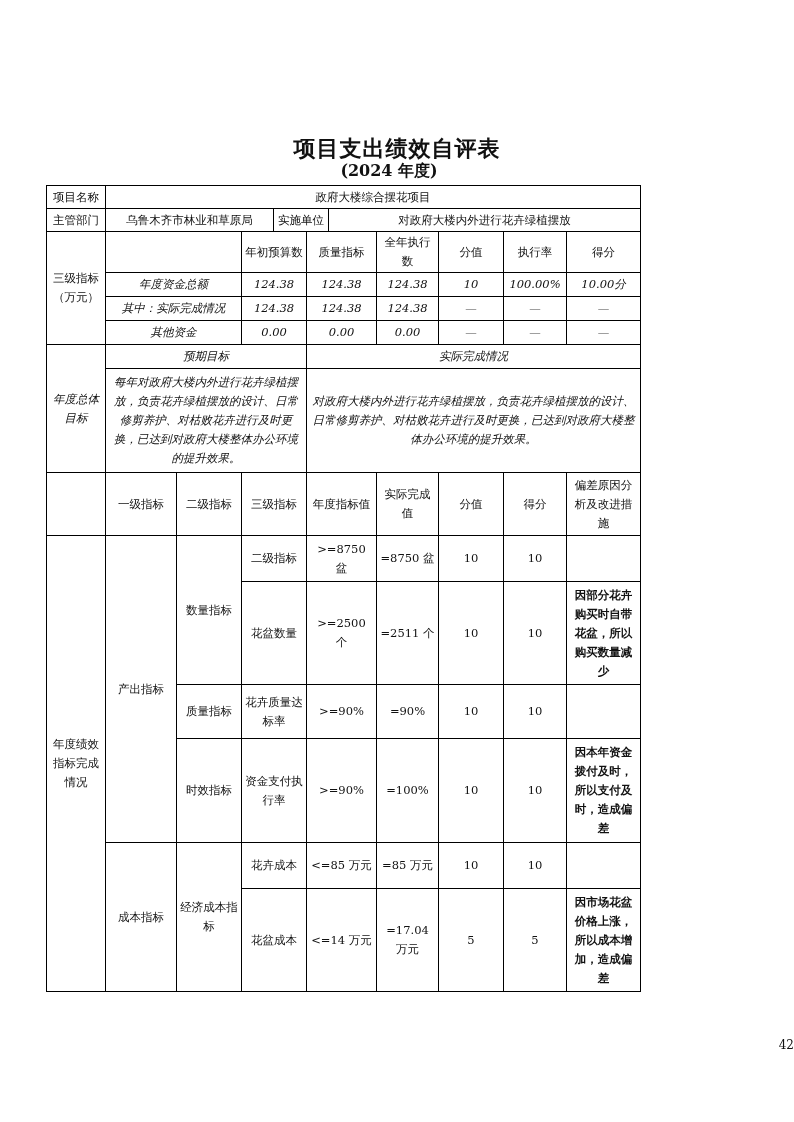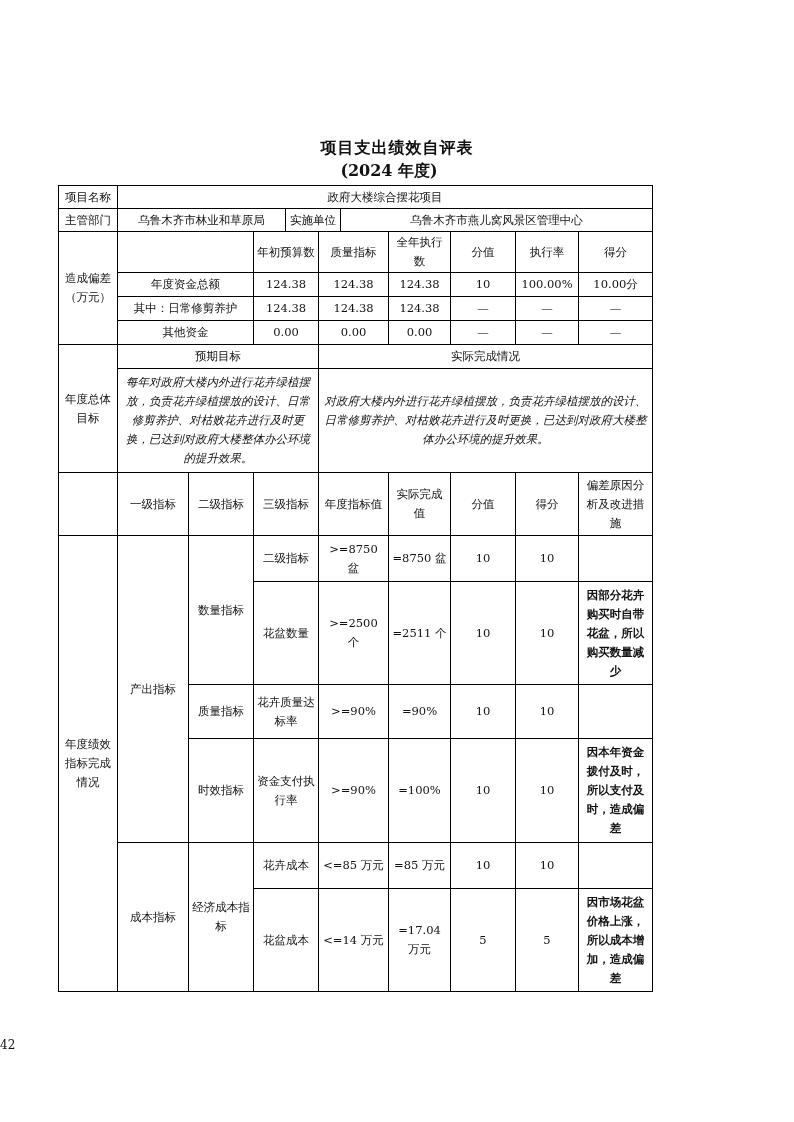--- a/index.html
+++ b/index.html
@@ -12,37 +12,37 @@
     height: 1122px;
     position: relative;
     font-family: "DejaVu Serif", "Liberation Serif", serif;
     color: #111;
   }
   .sheet {
     padding-top: 136px;
   }
   .doc-title {
     text-align: center;
-    font-size: 16px;
+    font-size: 22px;
     font-weight: bold;
     letter-spacing: 1px;
     line-height: 24px;
     margin: 0;
   }
   .doc-subtitle {
     text-align: center;
     font-size: 16px;
     font-weight: bold;
     line-height: 21px;
     margin: 0 16px 4px 0;
   }
   table.self-eval {
     border-collapse: collapse;
     table-layout: fixed;
-    margin-left: 58px;
+    margin-left: 46px;
     width: 594px;
   }
   table.self-eval td {
     border: 1px solid #000;
     font-size: 11.5px;
     line-height: 19px;
     text-align: center;
     vertical-align: middle;
     padding: 1px 3px;
     word-break: break-all;
@@ -57,32 +57,32 @@
   }
   td.deviation {
     line-height: 19px;
     padding: 2px 5px;
     font-weight: bold;
   }
   .dash { color: #444; }
   
   tr.h22  td { height: 20px; }
   tr.h39  td { height: 37px; }
-  tr.h23  td { height: 21px; }
+  tr.h23  td { height: 21px; font-style: italic; }
   tr.h103 td { height: 101px; }
   tr.h62  td { height: 60px; }
   tr.h45  td { height: 43px; }
   tr.h102 td { height: 100px; }
   tr.h53  td { height: 51px; }
   .page-number {
     position: absolute;
     left: 0;
     top: 1038px;
     width: 100%;
-    text-align: left;
+    text-align: right;
     font-size: 12px;
   }
 </style>
 </head>
 <body>
 
 <div class="sheet">
 
   <h1 class="doc-title">项目支出绩效自评表</h1>
   <div class="doc-subtitle">(2024 年度)</div>
@@ -105,46 +105,46 @@
     <tbody>
         <tr class="h22">
       <td>项目名称</td>
       <td colspan="10">政府大楼综合摆花项目</td>
     </tr>
 
     <tr class="h22">
       <td>主管部门</td>
       <td colspan="3">乌鲁木齐市林业和草原局</td>
       <td colspan="2">实施单位</td>
-      <td colspan="5">乌鲁木齐市燕儿窝风景区管理中心</td>
+      <td colspan="5">对政府大楼内外进行花卉绿植摆放</td>
     </tr>
 
     <tr class="h39">
-      <td rowspan="4">造成偏差（万元）</td>
+      <td rowspan="4">三级指标（万元）</td>
       <td colspan="2"></td>
       <td colspan="2">年初预算数</td>
       <td colspan="2">质量指标</td>
       <td>全年执行数</td>
       <td>分值</td>
       <td>执行率</td>
       <td>得分</td>
     </tr>
 
     <tr class="h23">
       <td colspan="2">年度资金总额</td>
       <td colspan="2">124.38</td>
       <td colspan="2">124.38</td>
       <td>124.38</td>
       <td>10</td>
       <td>100.00%</td>
       <td>10.00分</td>
     </tr>
 
     <tr class="h23">
-      <td colspan="2">其中：日常修剪养护</td>
+      <td colspan="2">其中：实际完成情况</td>
       <td colspan="2">124.38</td>
       <td colspan="2">124.38</td>
       <td>124.38</td>
       <td class="dash">—</td>
       <td class="dash">—</td>
       <td class="dash">—</td>
     </tr>
 
     <tr class="h23">
       <td colspan="2">其他资金</td>

